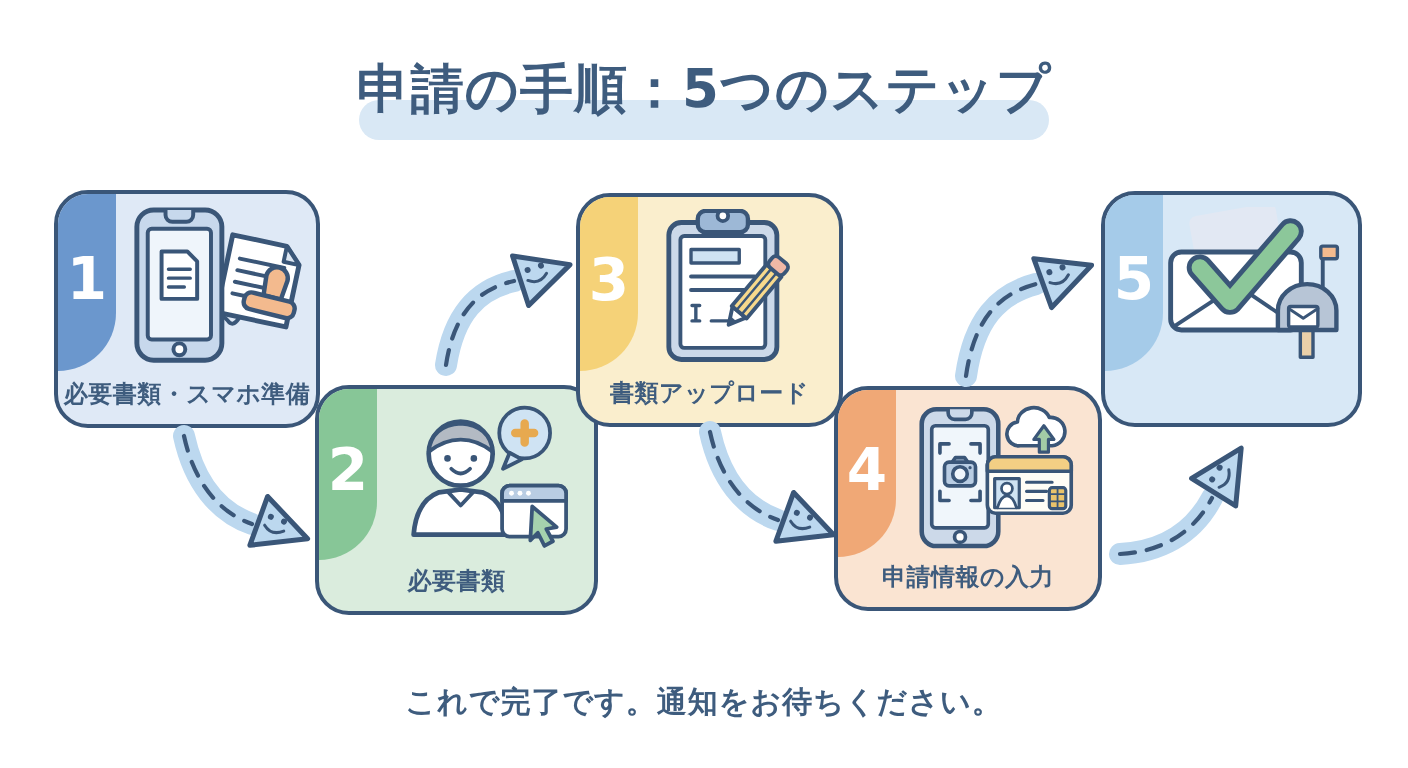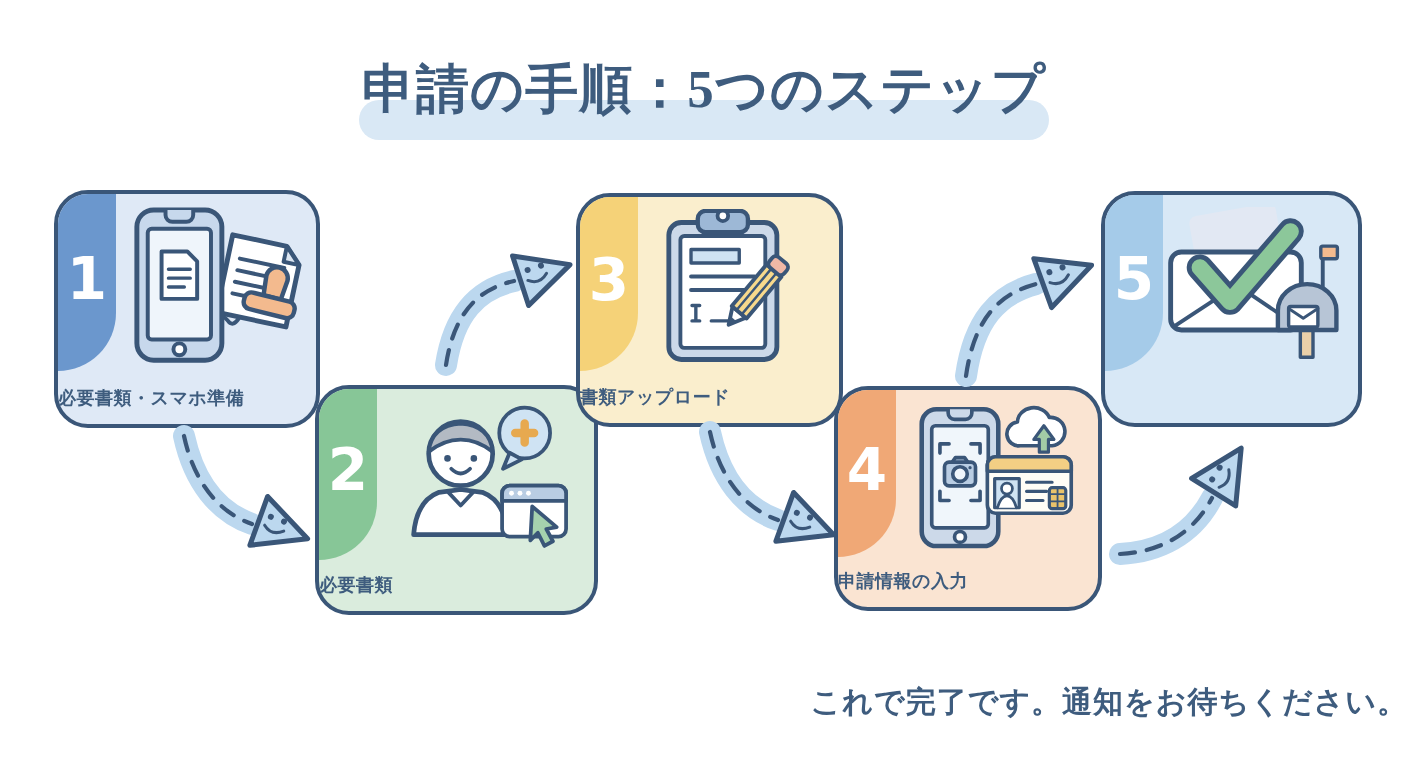--- a/index.html
+++ b/index.html
@@ -12,21 +12,21 @@
   }
   .stage { position: absolute; inset: 0; }
 
   .title-wrap { position: absolute; left: 0; top: 54px; width: 100%; text-align: center; }
   .title-highlight {
     position: absolute; left: 50%; top: 46px; transform: translateX(-50%);
     width: 690px; height: 40px; border-radius: 20px; background: #d9e8f5;
   }
   .title-text {
     position: relative; margin: 0;
-    font-size: 53px; font-weight: 700; color: #3e5c7e; letter-spacing: 1px; font-family: Liberation Serif, serif;
+    font-size: 53px; font-weight: 700; color: #3e5c7e; letter-spacing: 1px;
   }
 
   .card {
     position: absolute;
     border: 4.5px solid #3a5678;
     border-radius: 34px;
     background: var(--bg);
     overflow: hidden;
   }
   .tab {
@@ -36,30 +36,30 @@
     border-radius: 26px 0 70px 0;
     display: flex; align-items: center; justify-content: center;
   }
   .step-num {
     color: #ffffff; font-size: 58px; font-weight: 700; line-height: 1; margin-top: -8px;
   }
   .icon-box { position: absolute; left: 52px; top: 12px; right: 6px; bottom: 50px; }
   .icon-box svg { width: 100%; height: 100%; }
   .card-label {
     position: absolute; left: 0; right: 0; bottom: 14px;
-    color: #3e5c7e; font-weight: 700; font-size: 18px;
+    text-align: center; color: #3e5c7e; font-weight: 700; font-size: 24px;
     letter-spacing: 0.5px; white-space: nowrap;
   }
 
   .arrow { position: absolute; }
   .arrow svg { width: 100%; height: 100%; overflow: visible; }
 
   .footer-note {
     position: absolute; left: 0; top: 682px; width: 100%;
-    text-align: right; font-size: 30px; font-weight: 700; color: #3e5c7e;
+    text-align: center; font-size: 30px; font-weight: 700; color: #3e5c7e;
     letter-spacing: 1px;
   }
 </style>
 </head>
 <body>
 
 <div class="stage">
 
   <div class="title-wrap">
     <div class="title-highlight"></div>

